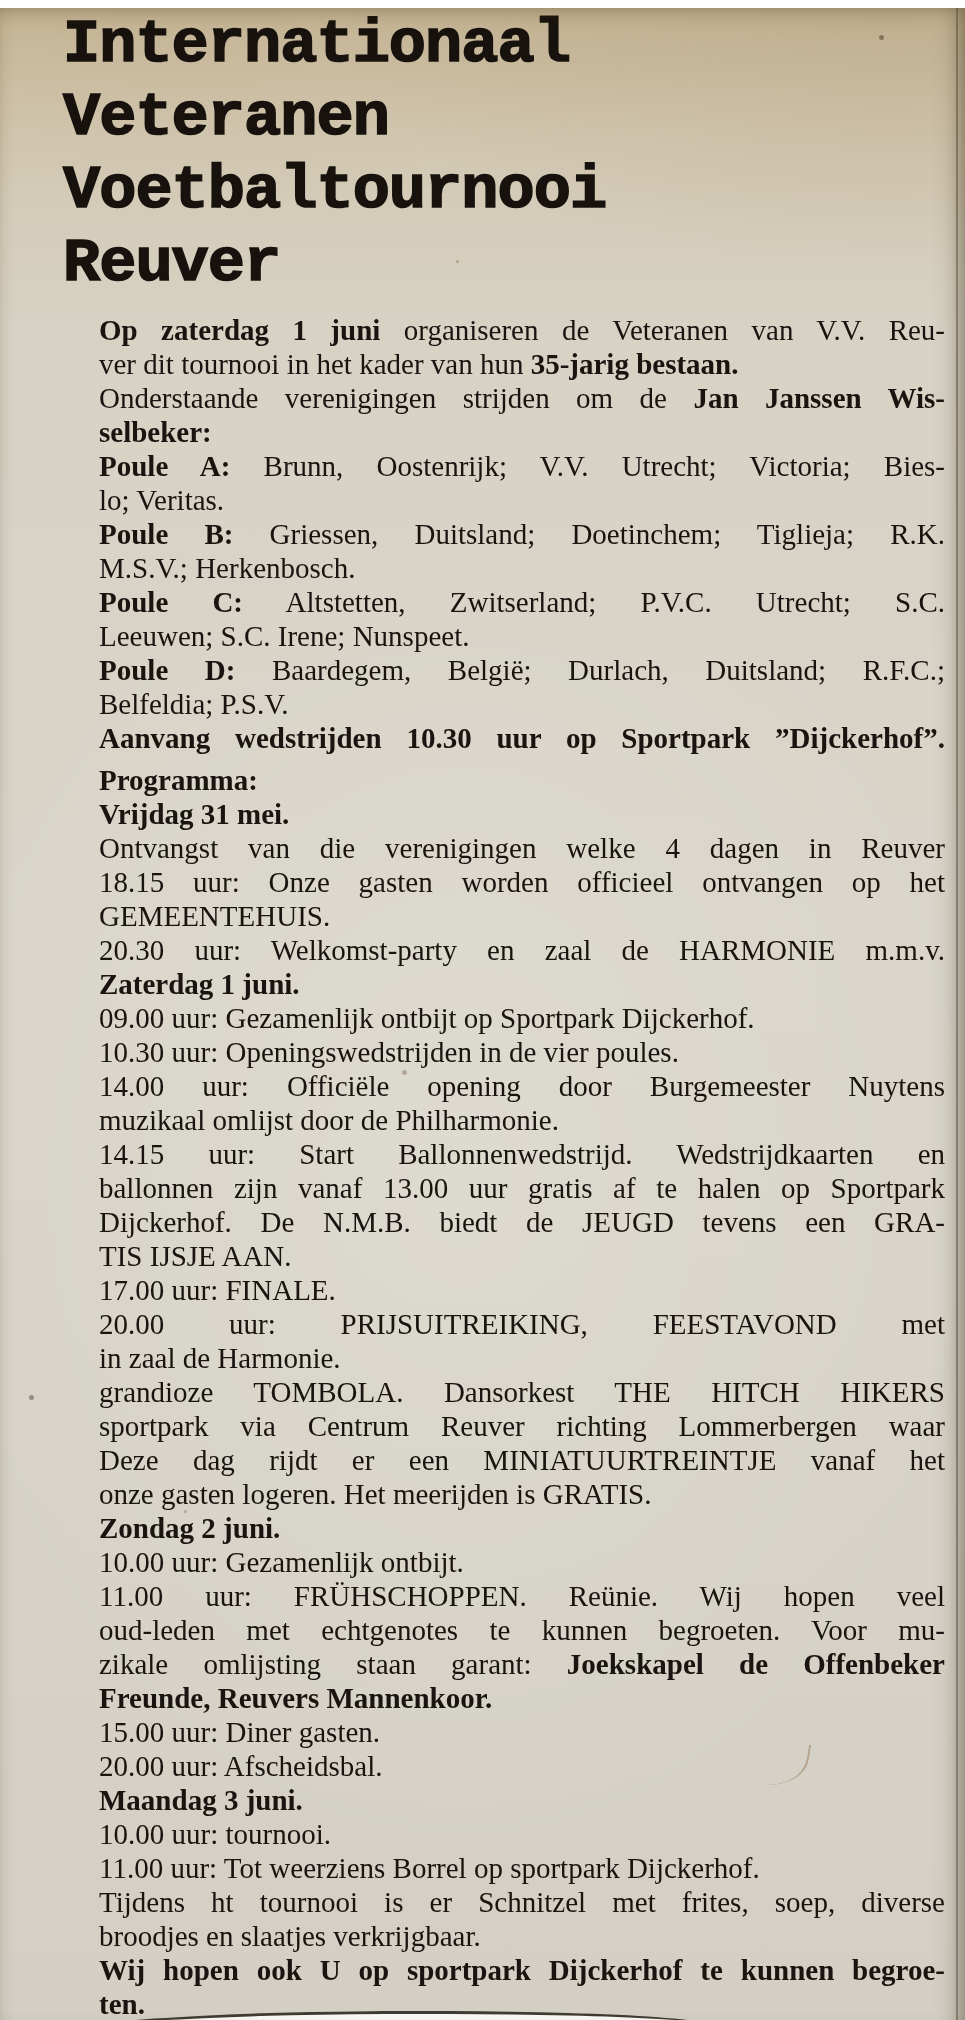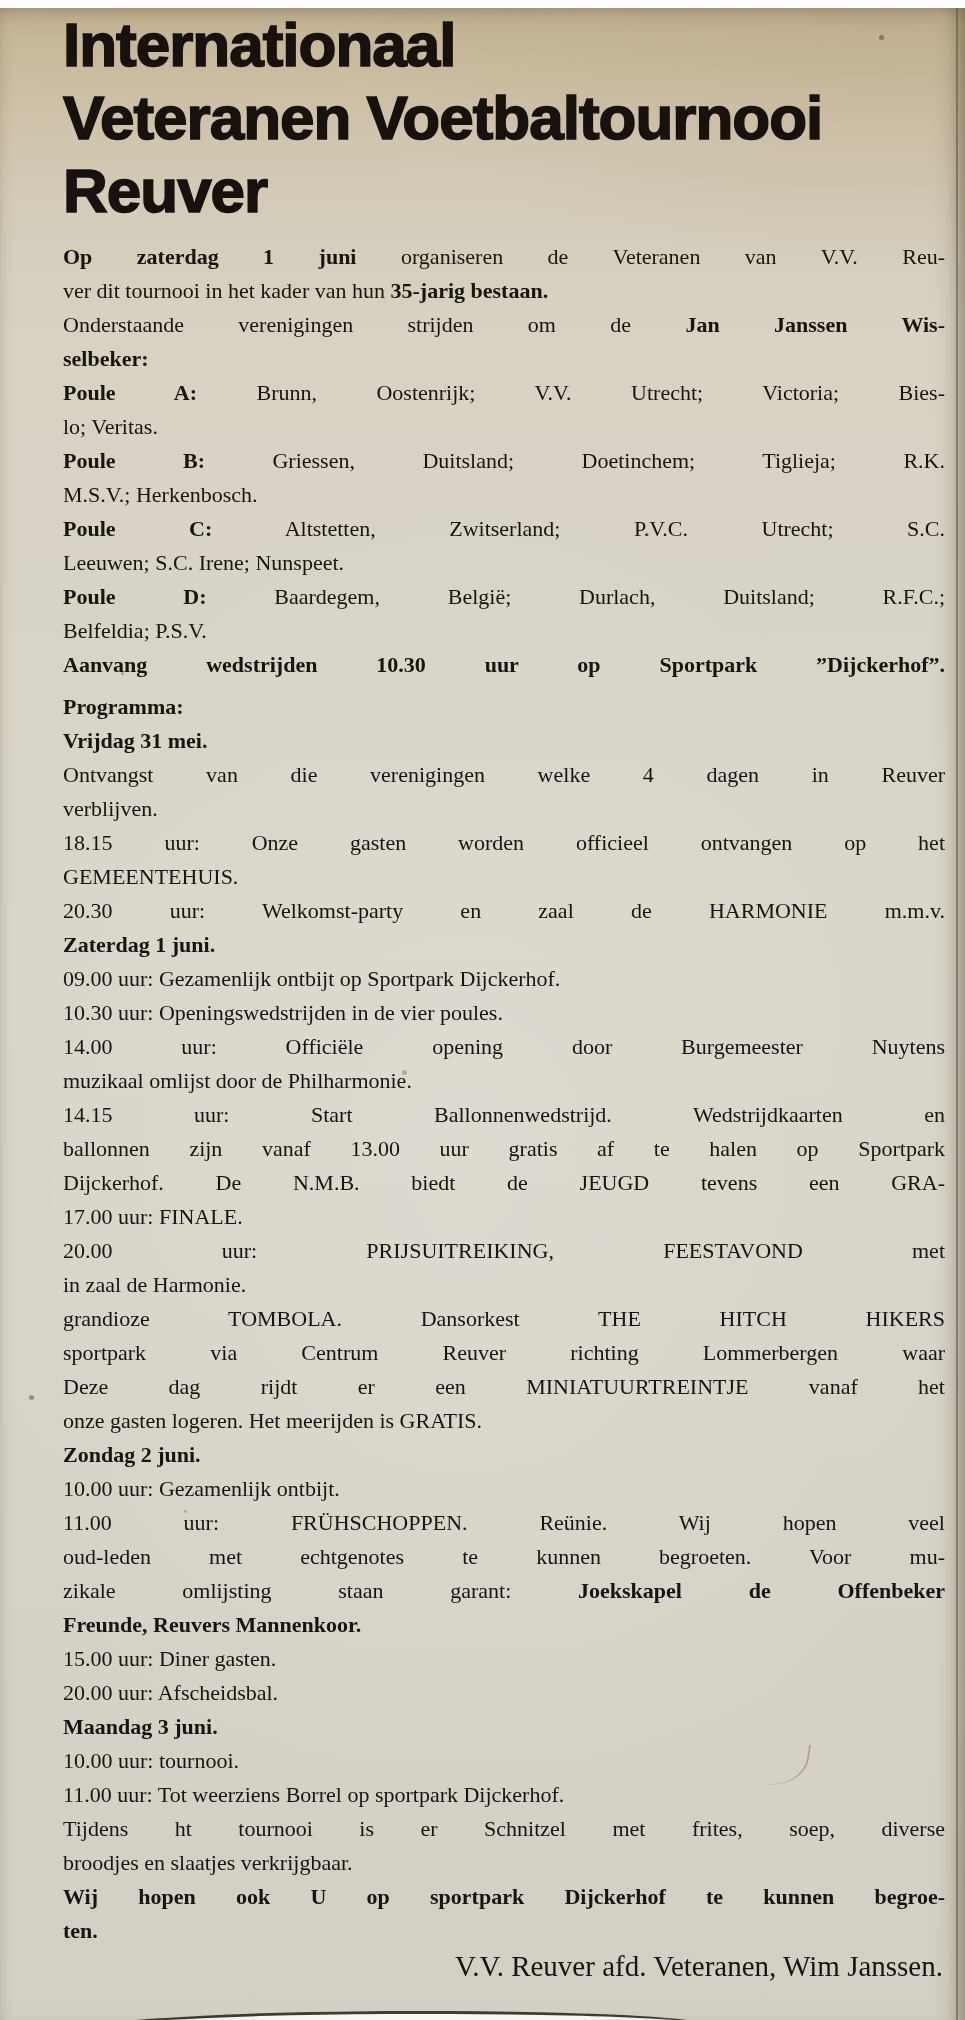--- a/index.html
+++ b/index.html
@@ -46,30 +46,30 @@
   }
   .clip-edge {
     position: absolute; left: 58px; bottom: -6px; width: 655px; height: 20px;
     background: #f9f9f5; border-top: 3px solid #403c33;
     border-radius: 100% 100% 0 0 / 190% 150% 0 0;
     transform: rotate(-0.3deg); z-index: 3;
   }
   .title {
     position: relative; z-index: 2;
     margin: 8px 18px 0 63px;
-    font-family: Liberation Sans, sans-serif;
+    font-family: Liberation Mono, monospace;
     font-weight: bold; font-size: 62px; line-height: 73px;
     letter-spacing: -1px; color: #17120d;
     -webkit-text-stroke: 1.6px #17120d;
   }
   .article {
     position: relative; z-index: 2;
     margin: 13px 20px 0 63px; 
   }
-  .tline { font-size: 22px; line-height: 34px; text-align: left; }
+  .tline { font-size: 29px; line-height: 34px; text-align: left; margin-left: 36px; }
   .tline.fill { text-align: justify; text-align-last: justify; }
   .b { font-weight: bold; }
   .signature {
     margin-top: 2px; font-size: 29px; line-height: 32px;
     text-align: right; padding-right: 2px;
   }
 </style>
 </head>
 <body>
 
@@ -92,32 +92,32 @@
       <div class="tline fill"><span class="b">Poule B:</span><span class="r"> Griessen, Duitsland; Doetinchem; Tiglieja; R.K.</span></div>
       <div class="tline"><span class="r">M.S.V.; Herkenbosch.</span></div>
       <div class="tline fill"><span class="b">Poule C:</span><span class="r"> Altstetten, Zwitserland; P.V.C. Utrecht; S.C.</span></div>
       <div class="tline"><span class="r">Leeuwen; S.C. Irene; Nunspeet.</span></div>
       <div class="tline fill"><span class="b">Poule D:</span><span class="r"> Baardegem, België; Durlach, Duitsland; R.F.C.;</span></div>
       <div class="tline"><span class="r">Belfeldia; P.S.V.</span></div>
       <div class="tline fill"><span class="b">Aanvang wedstrijden 10.30 uur op Sportpark ”Dijckerhof”.</span></div>
       <div class="tline" style="margin-top: 8px;"><span class="b">Programma:</span></div>
       <div class="tline"><span class="b">Vrijdag 31 mei.</span></div>
       <div class="tline fill"><span class="r">Ontvangst van die verenigingen welke 4 dagen in Reuver</span></div>
-      <div class="tline"><span class="r">verblijven.</span></div>
       <div class="tline fill"><span class="r">18.15 uur: Onze gasten worden officieel ontvangen op het</span></div>
       <div class="tline"><span class="r">GEMEENTEHUIS.</span></div>
       <div class="tline fill"><span class="r">20.30 uur: Welkomst-party en zaal de HARMONIE m.m.v.</span></div>
       <div class="tline"><span class="b">Zaterdag 1 juni.</span></div>
       <div class="tline"><span class="r">09.00 uur: Gezamenlijk ontbijt op Sportpark Dijckerhof.</span></div>
       <div class="tline"><span class="r">10.30 uur: Openingswedstrijden in de vier poules.</span></div>
       <div class="tline fill"><span class="r">14.00 uur: Officiële opening door Burgemeester Nuytens</span></div>
       <div class="tline"><span class="r">muzikaal omlijst door de Philharmonie.</span></div>
       <div class="tline fill"><span class="r">14.15 uur: Start Ballonnenwedstrijd. Wedstrijdkaarten en</span></div>
       <div class="tline fill"><span class="r">ballonnen zijn vanaf 13.00 uur gratis af te halen op Sportpark</span></div>
       <div class="tline fill"><span class="r">Dijckerhof. De N.M.B. biedt de JEUGD tevens een GRA-</span></div>
+      <div class="tline"><span class="r">TIS IJSJE AAN.</span></div>
       <div class="tline"><span class="r">17.00 uur: FINALE.</span></div>
       <div class="tline fill"><span class="r">20.00 uur: PRIJSUITREIKING, FEESTAVOND met</span></div>
       <div class="tline"><span class="r">in zaal de Harmonie.</span></div>
       <div class="tline fill"><span class="r">grandioze TOMBOLA. Dansorkest THE HITCH HIKERS</span></div>
       <div class="tline fill"><span class="r">sportpark via Centrum Reuver richting Lommerbergen waar</span></div>
       <div class="tline fill"><span class="r">Deze dag rijdt er een MINIATUURTREINTJE vanaf het</span></div>
       <div class="tline"><span class="r">onze gasten logeren. Het meerijden is GRATIS.</span></div>
       <div class="tline"><span class="b">Zondag 2 juni.</span></div>
       <div class="tline"><span class="r">10.00 uur: Gezamenlijk ontbijt.</span></div>
       <div class="tline fill"><span class="r">11.00 uur: FRÜHSCHOPPEN. Reünie. Wij hopen veel</span></div>

